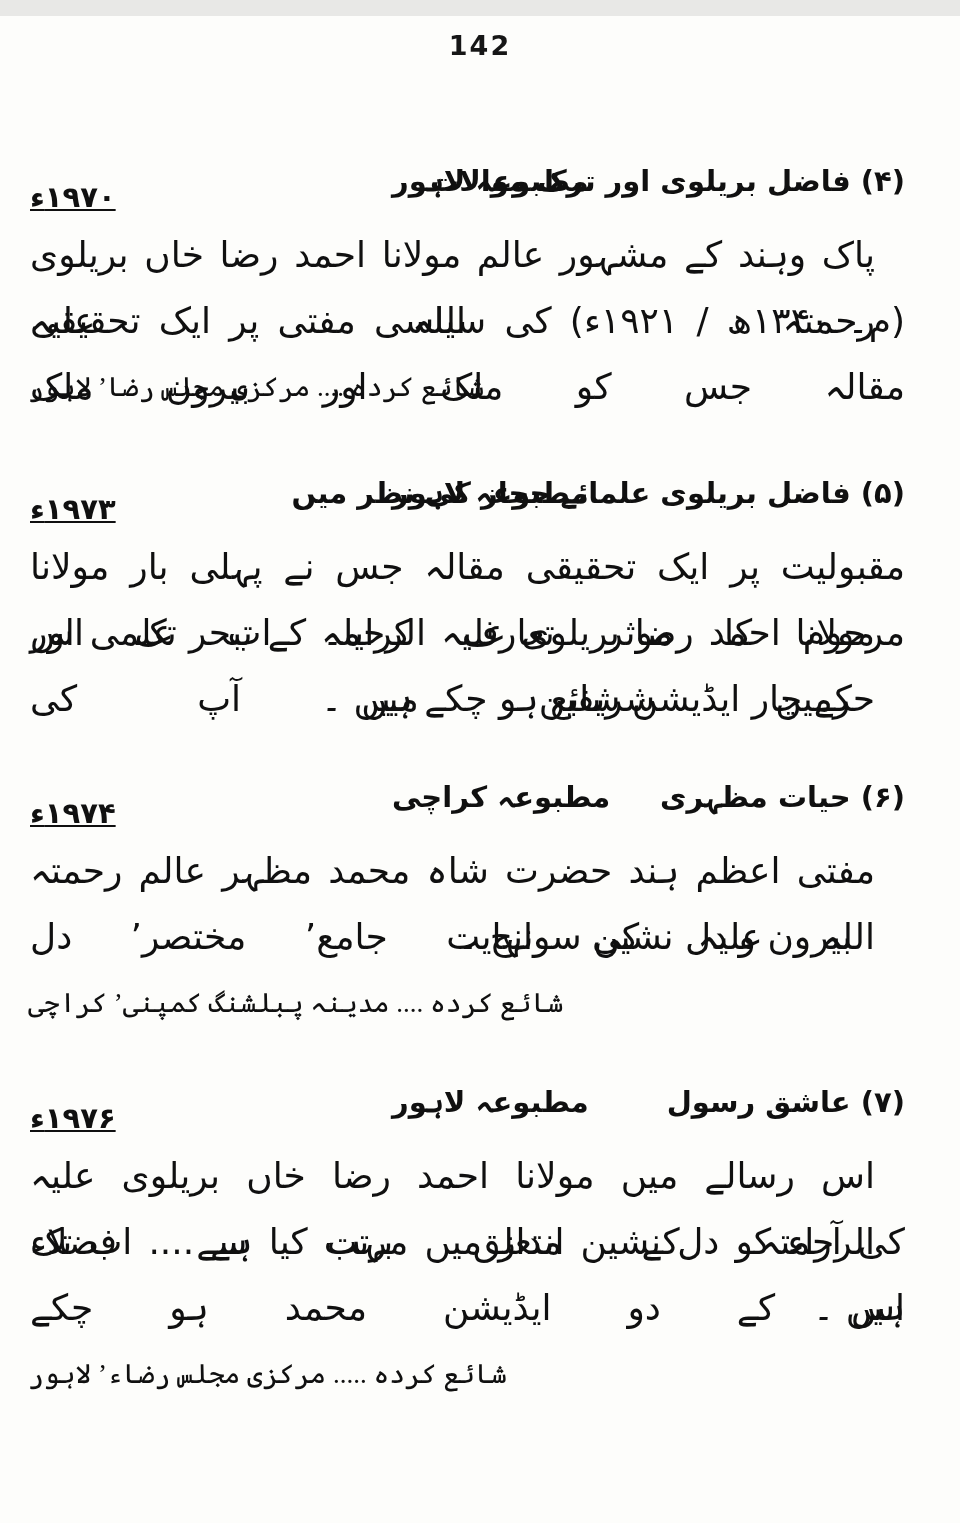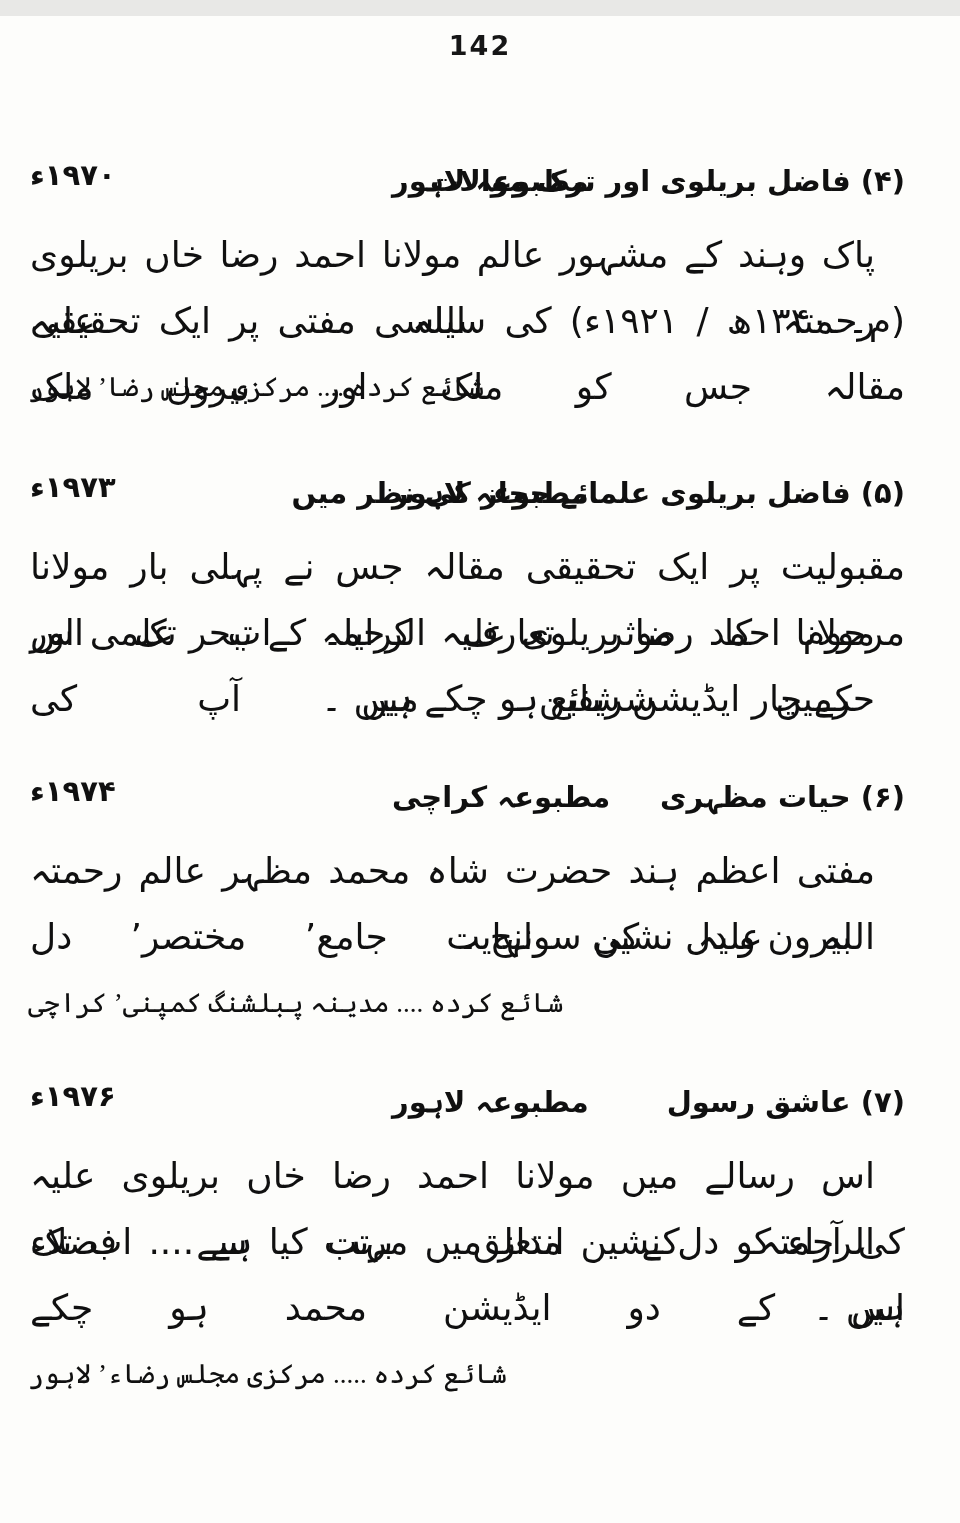--- a/index.html
+++ b/index.html
@@ -27,21 +27,21 @@
   .sec { direction: rtl; }
   .sec-head {
     position: relative;
     height: 66px;
     font-size: 29px;
     font-weight: bold;
     direction: rtl;
   }
   .sec-head .title   { position: absolute; right: 55px; top: 8px; white-space: nowrap; }
   .sec-head .imprint { position: absolute; left: 392px; top: 8px; white-space: nowrap; }
-  .sec-head .year    { position: absolute; left: 30px;  top: 2px; white-space: nowrap; }
+  .sec-head .year    { position: absolute; left: 30px;  top: 24px; white-space: nowrap; text-decoration: underline; }
   .line {
     direction: rtl;
     height: 66px;
     line-height: 66px;
     font-size: 36px;
     padding-right: 55px;
     padding-left: 30px;
     white-space: nowrap;
   }
   .line.justify {

